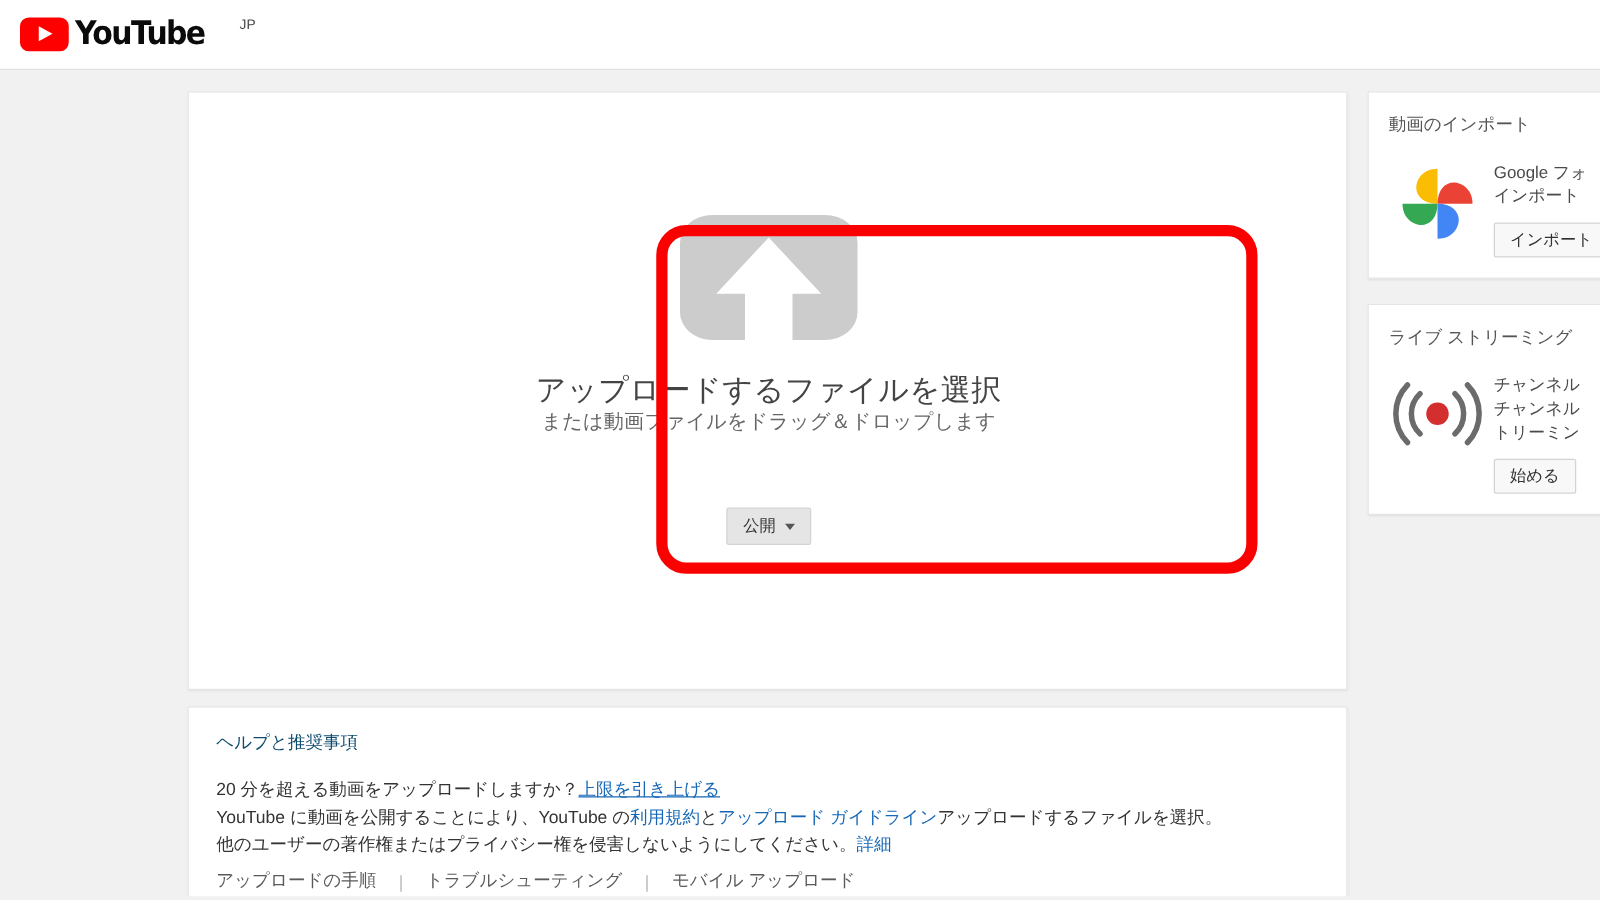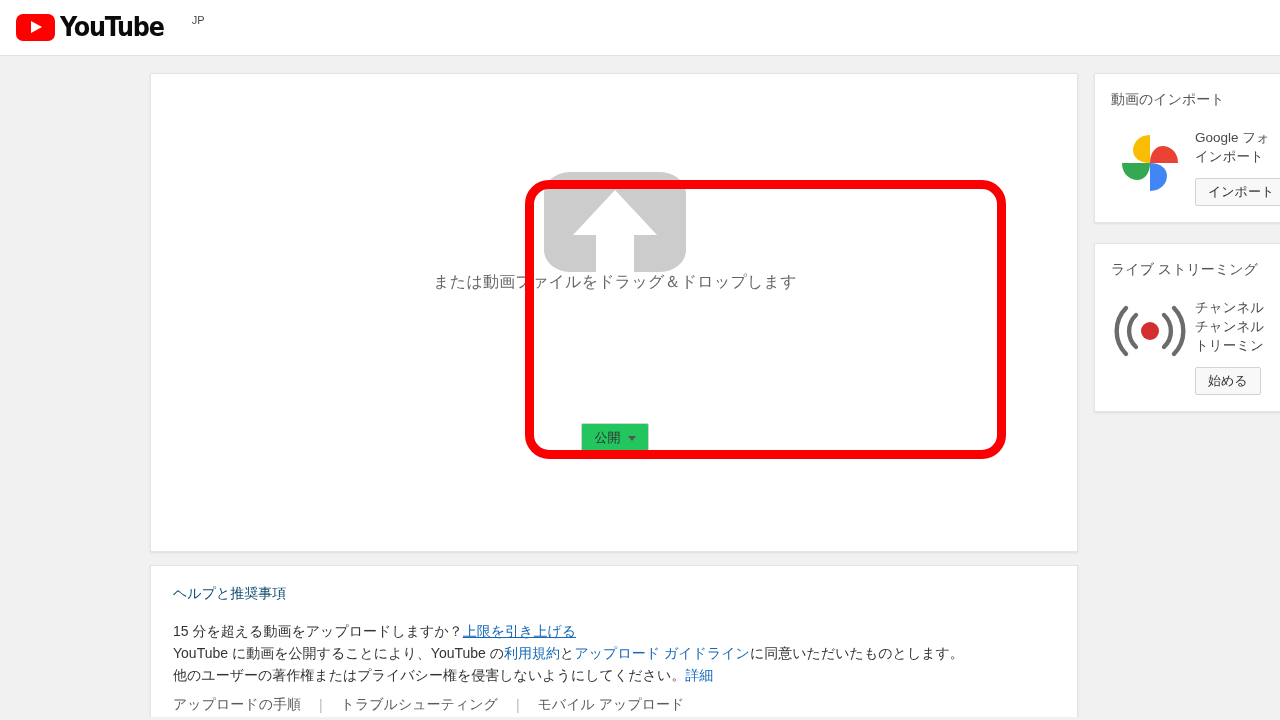--- a/index.html
+++ b/index.html
@@ -174,33 +174,32 @@
     left: 0;
     top: 332px;
     width: 928px;
     display: flex;
     justify-content: center;
   }
   .privacy-btn {
     min-width: 68px;
     height: 30px;
     box-sizing: border-box;
-    background: #22c55e;
+    background: #e5e5e5;
     border: 1px solid #d3d3d3;
     border-radius: 2px;
     font-size: 13px;
     color: #333;
     font-family: "Liberation Sans", sans-serif;
     cursor: pointer;
     display: flex;
     align-items: center;
     justify-content: center;
     gap: 7px;
     padding: 0 11px;
-    margin-top: 17px;
   }
   .caret {
     width: 0; height: 0;
     border-left: 4.5px solid transparent;
     border-right: 4.5px solid transparent;
     border-top: 5px solid #555;
   }
 
   
   .annot-box {
@@ -348,42 +347,43 @@
 <div class="page">
 
   <div class="upload-card">
 
     <div class="drop-zone">
       <div class="up-icon">
         <svg width="142" height="100" viewBox="0 0 142 100">
           <path d="M71 18 L113 63 L90 63 L90 100 L52 100 L52 63 L29 63 Z" fill="#ffffff"></path>
         </svg>
       </div>
+      <div class="dz-title">アップロードするファイルを選択</div>
       <div class="dz-sub">または動画ファイルをドラッグ＆ドロップします</div>
     </div>
 
     <div class="privacy-row">
       <button class="privacy-btn">
         <span>公開</span>
         <span class="caret"></span>
       </button>
     </div>
 
     <div class="annot-box"></div>
   </div>
 
   <div class="help-card">
     <div class="help-title">ヘルプと推奨事項</div>
 
     <div class="help-line">
-      <span>15 分を超える動画をアップロードしますか？</span><a class="link u">上限を引き上げる</a>
+      <span>20 分を超える動画をアップロードしますか？</span><a class="link u">上限を引き上げる</a>
     </div>
 
     <div class="help-line">
-      <span>YouTube に動画を公開することにより、YouTube の</span><a class="link">利用規約</a><span>と</span><a class="link">アップロード ガイドライン</a><span>に同意いただいたものとします。</span>
+      <span>YouTube に動画を公開することにより、YouTube の</span><a class="link">利用規約</a><span>と</span><a class="link">アップロード ガイドライン</a><span>アップロードするファイルを選択。</span>
     </div>
 
     <div class="help-line">
       <span>他のユーザーの著作権またはプライバシー権を侵害しないようにしてください。</span><a class="link">詳細</a>
     </div>
 
     <div class="help-links">
       <a class="flink">アップロードの手順</a>
       <span class="sep">|</span>
       <a class="flink">トラブルシューティング</a>

